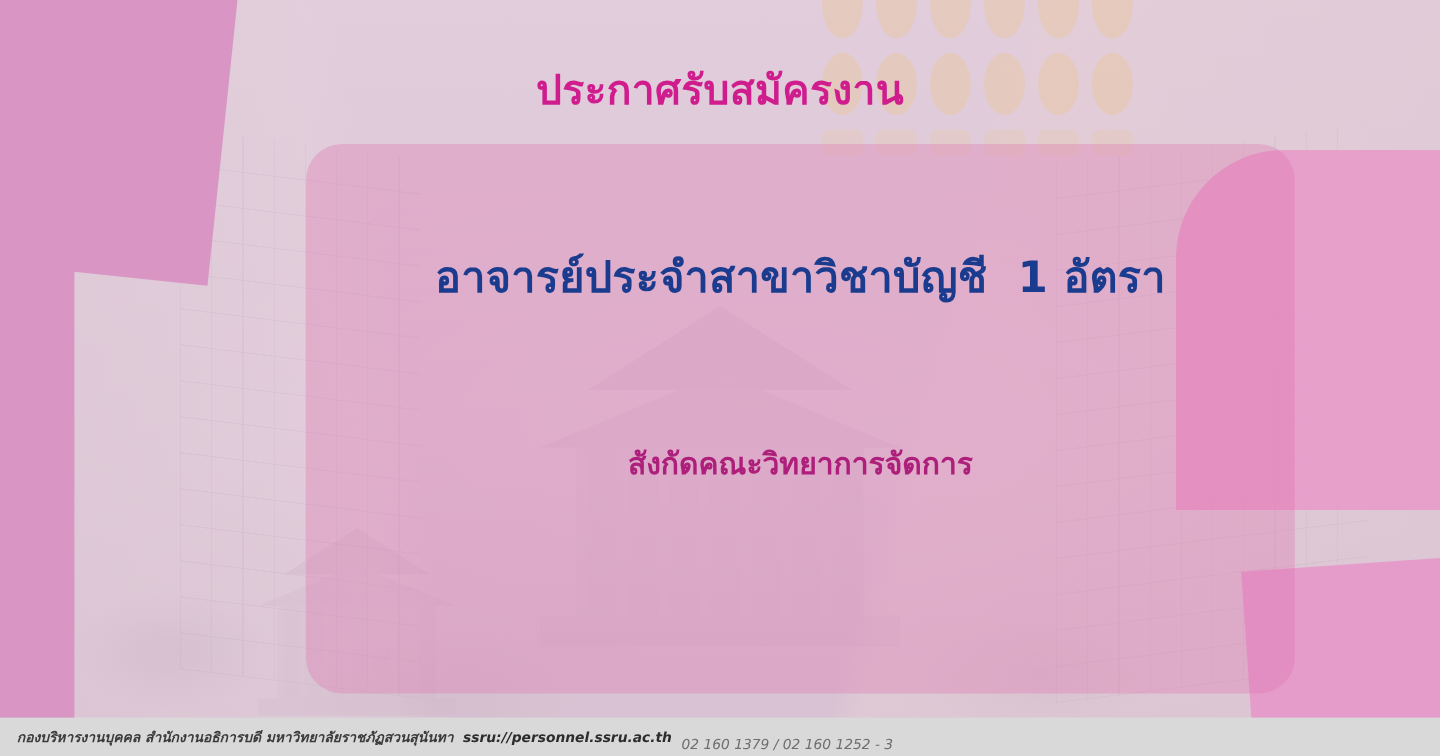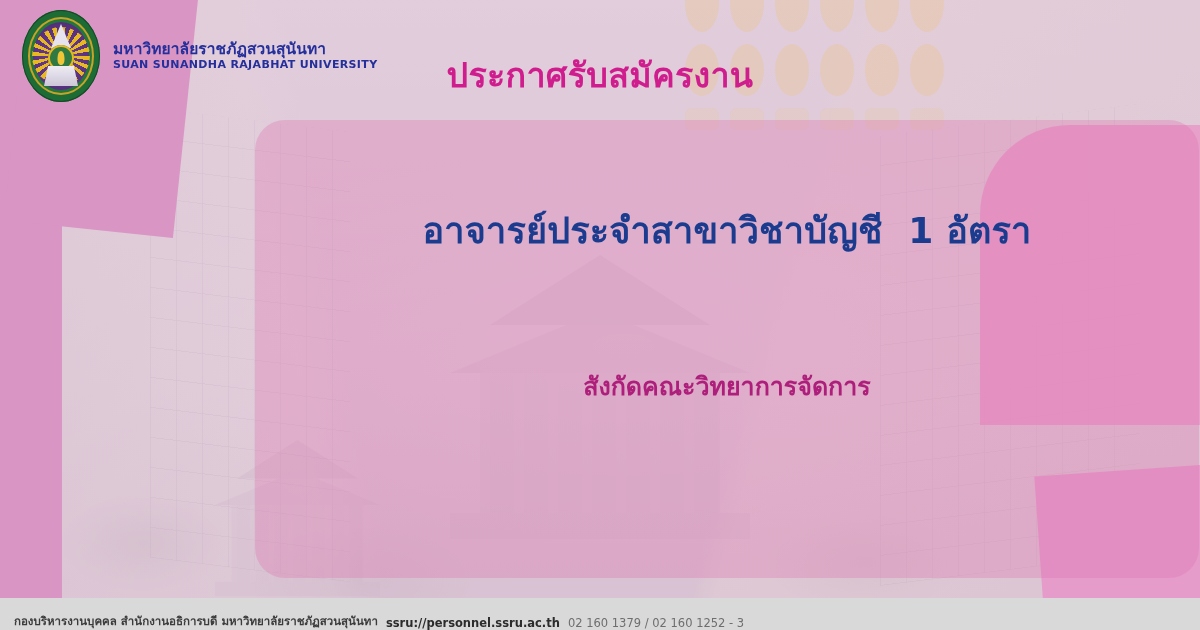--- a/index.html
+++ b/index.html
@@ -189,21 +189,21 @@
 
   .headline {
     position:absolute; left:0; right:0; top:48px;
     text-align:center; z-index:6;
     color:#cf1d8e; font-size:34px; font-weight:bold;
     letter-spacing:.3px;
   }
 
   
   .card {
-    position:absolute; left:255px; top:120px; width:944px; height:458px;
+    position:absolute; left:255px; top:120px; width:824px; height:458px;
     background:rgba(224,118,176,.34);
     border-radius:30px;
     z-index:5;
     display:flex; flex-direction:column; align-items:center;
   }
   .job-title {
     margin-top:82px;
     color:#1b3c8e; font-size:36px; font-weight:bold;
     text-align:center; letter-spacing:.2px;
     white-space:pre;
@@ -216,22 +216,23 @@
   .daterange {
     margin-top:118px;
     color:#e0178f; font-size:38px; font-weight:bold;
     text-align:center; letter-spacing:.5px;
   }
 
   
   .footer {
     position:absolute; left:0; right:0; bottom:0; height:32px;
     background:#d9d9d9; z-index:8;
-    display:flex; align-items:flex-end; gap:8px;
+    display:flex; align-items:center; gap:8px;
     padding-left:14px;
+    font-style:italic;
   }
   .footer-org { color:#3b3b3b; font-size:11.5px; font-weight:bold; }
   .footer-url { color:#2c2c2c; font-size:11.5px; font-weight:bold; }
   .footer-tel { color:#6e6e6e; font-size:11.5px;margin-top:12px; }
 </style>
 </head>
 <body>
 
 <div class="poster">
 
@@ -279,36 +280,20 @@
         <div class="petal"></div>
         <div class="petal"></div>
     </div>
   </div>
 
   <div class="shape-left-strip"></div>
   <div class="shape-left-tilt"></div>
   <div class="shape-topright-round"></div>
   <div class="shape-bottomright-sq"></div>
 
-  <div class="brand">
-    <div class="logo">
-      <div class="oval-outer"></div>
-      <div class="oval-mid"></div>
-      <div class="oval-inner"></div>
-      <div class="rays"></div>
-      <div class="crown-top"></div>
-      <div class="medallion"></div>
-      <div class="flame"></div>
-      <div class="crown-base"></div>
-    </div>
-    <div class="brand-text">
-      <div class="brand-th">มหาวิทยาลัยราชภัฏสวนสุนันทา</div>
-      <div class="brand-en">SUAN SUNANDHA RAJABHAT UNIVERSITY</div>
-    </div>
-  </div>
 
   <div class="headline">ประกาศรับสมัครงาน</div>
 
   <div class="card">
     <div class="job-title">อาจารย์ประจำสาขาวิชาบัญชี  1 อัตรา</div>
     <div class="faculty">สังกัดคณะวิทยาการจัดการ</div>
   </div>
 
   <div class="footer">
     <span class="footer-org">กองบริหารงานบุคคล สำนักงานอธิการบดี มหาวิทยาลัยราชภัฏสวนสุนันทา</span>

